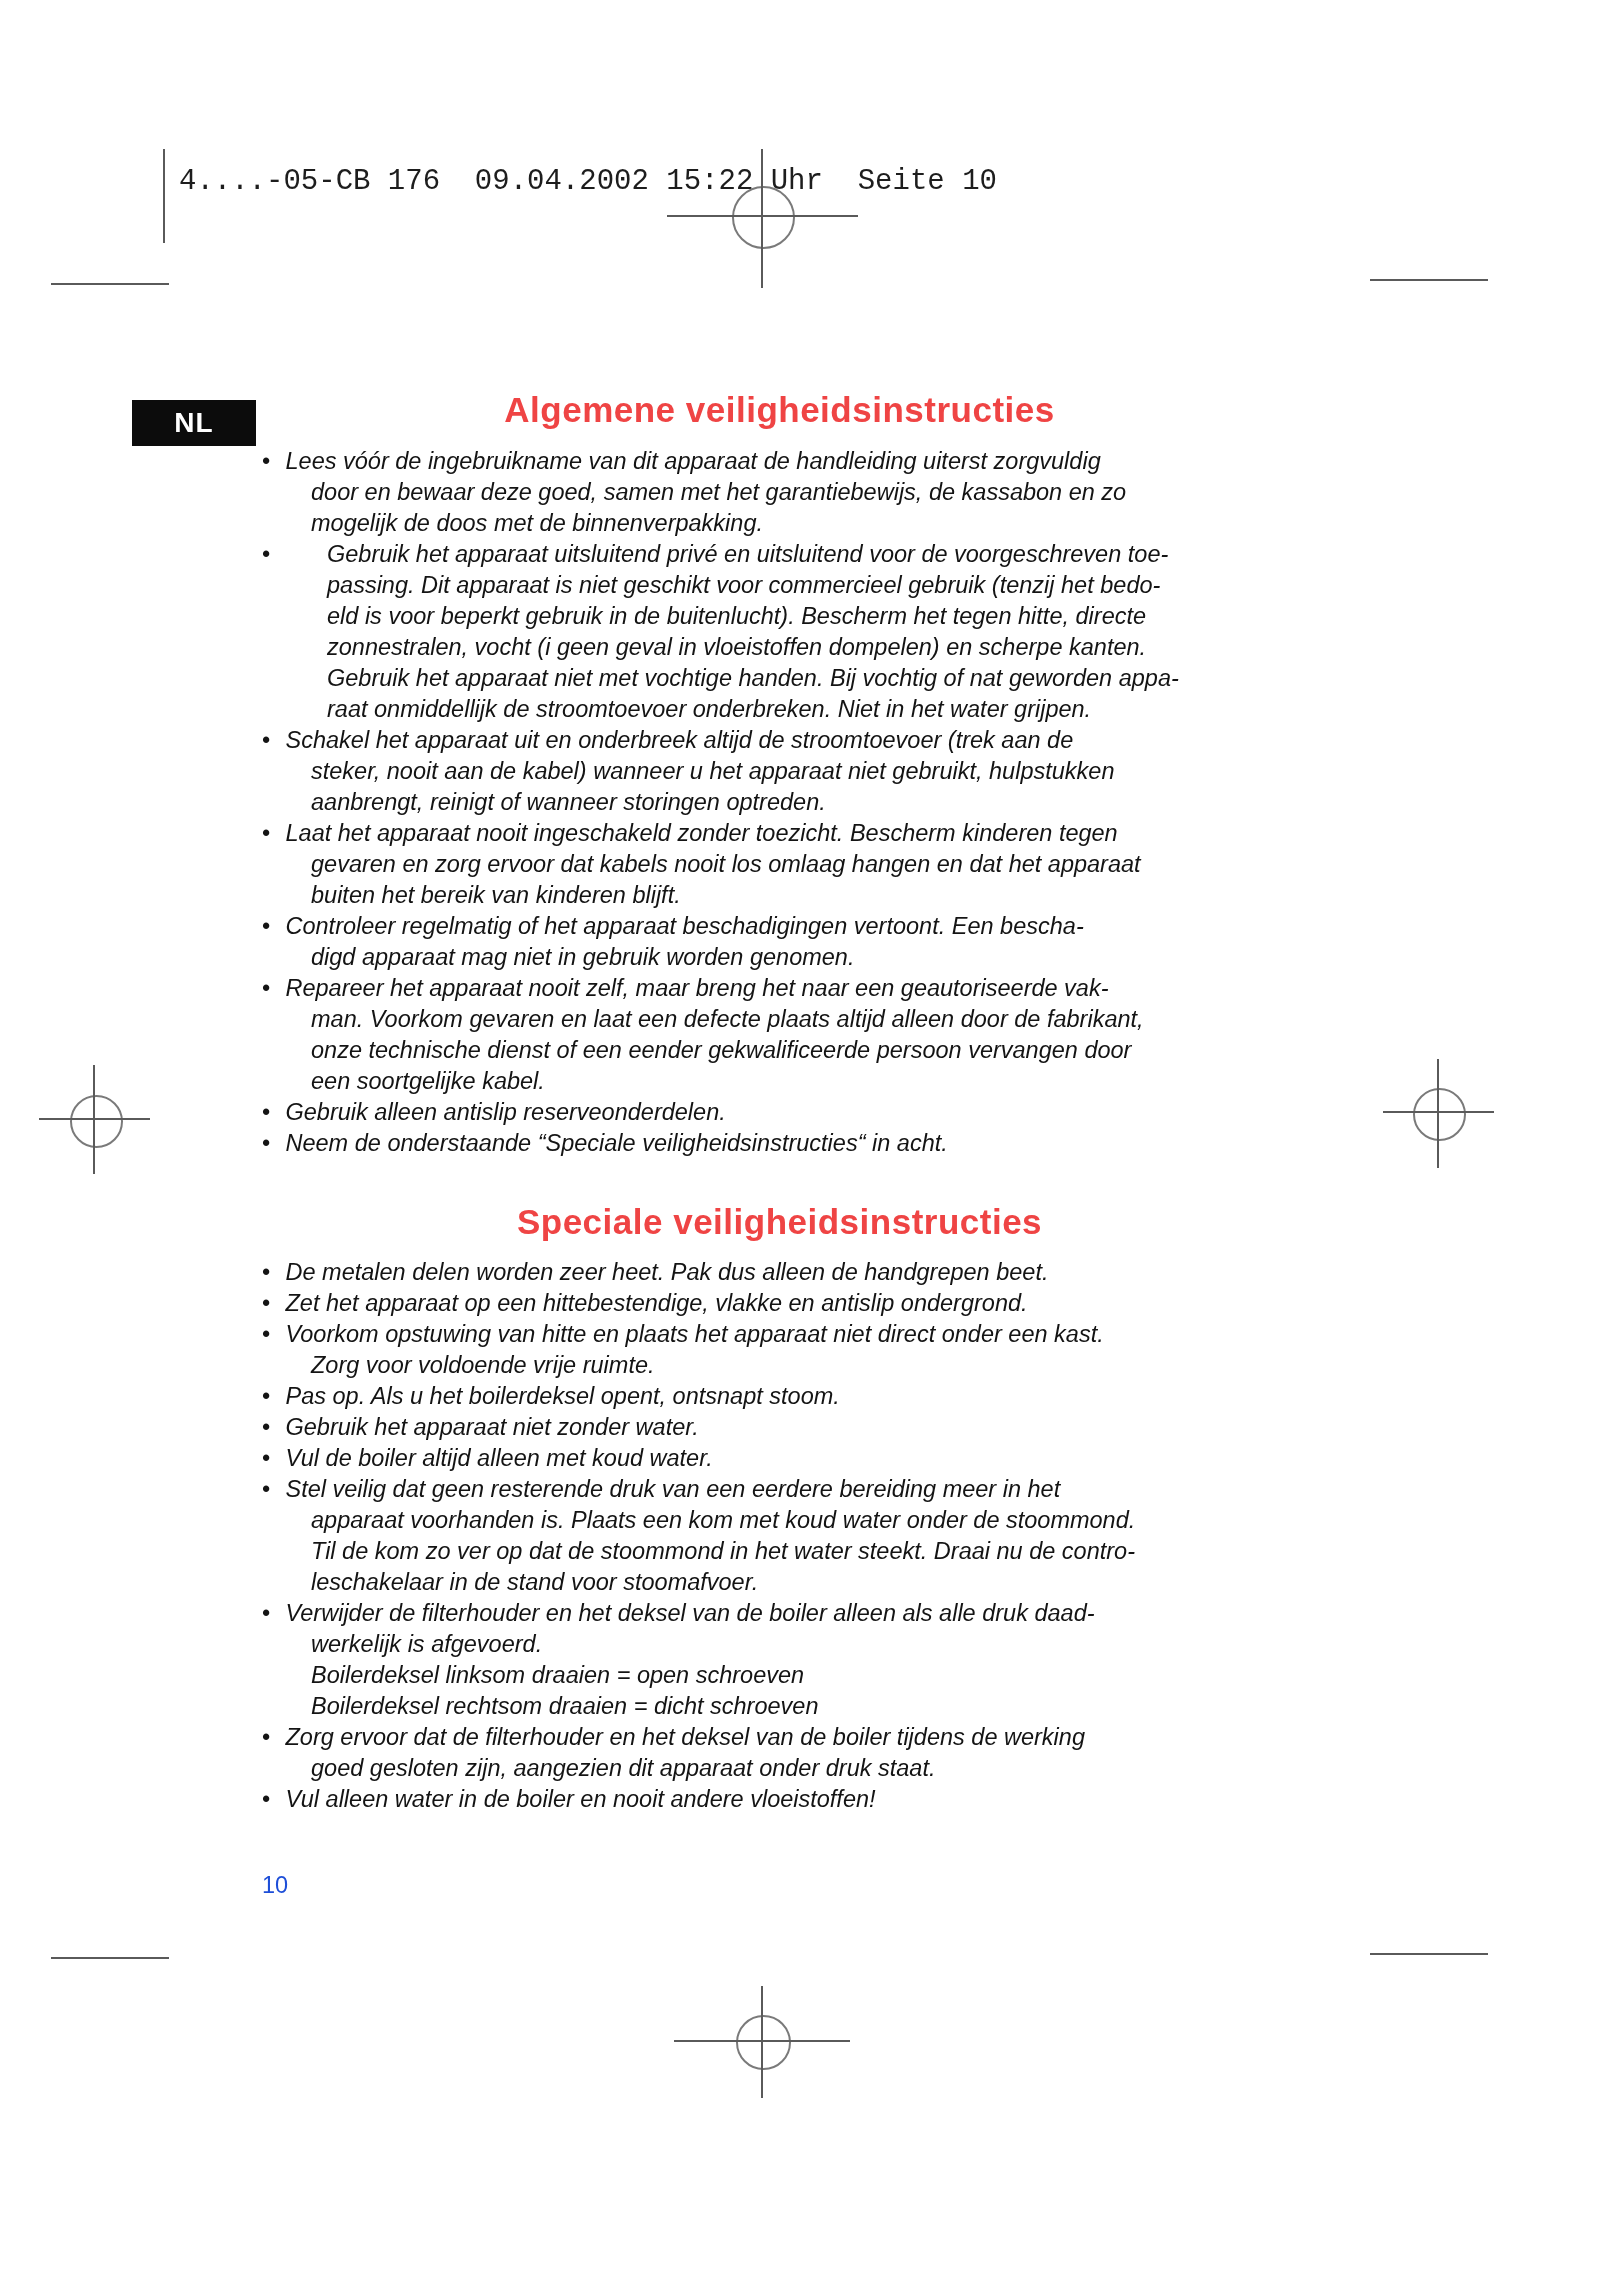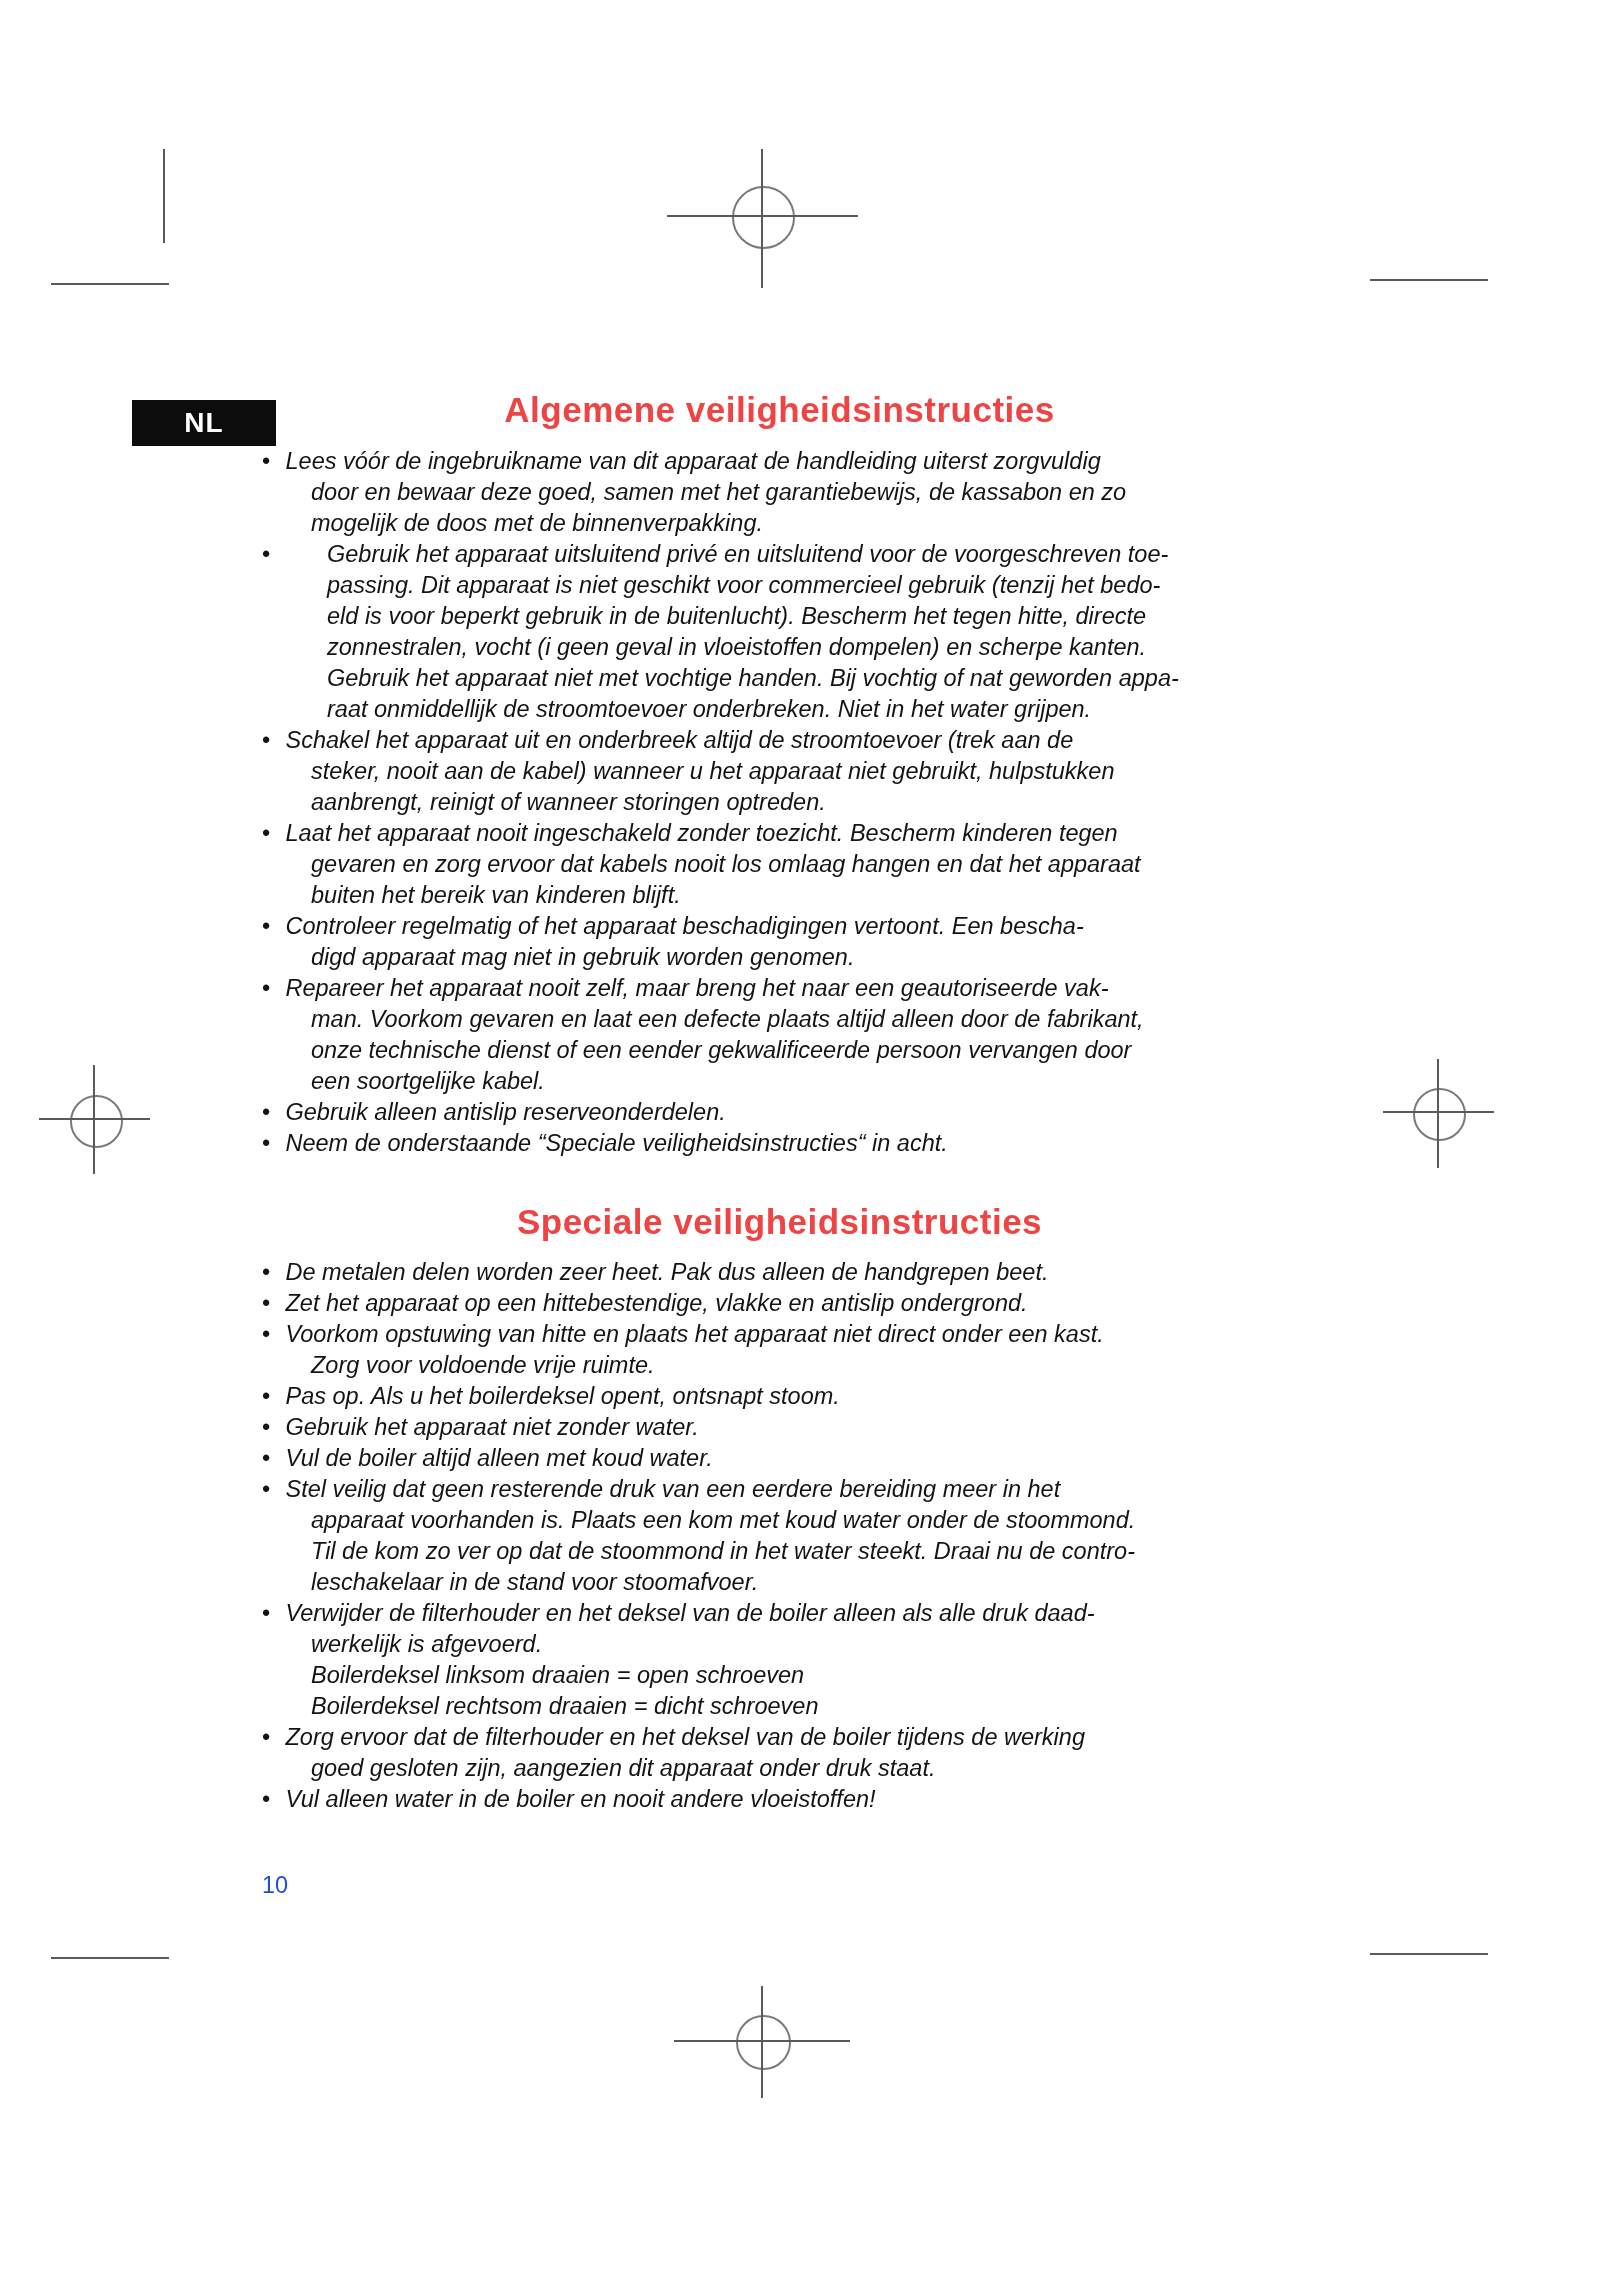--- a/index.html
+++ b/index.html
@@ -32,21 +32,21 @@
     font-size: 29px;
     letter-spacing: 0px;
     white-space: pre;
     color: #1d1d1d;
   }
 
   .lang-badge {
     position: absolute;
     left: 132px;
     top: 400px;
-    width: 144px;
+    width: 124px;
     height: 46px;
     background: #0c0c0c;
     color: #ffffff;
     font-weight: bold;
     font-size: 28px;
     letter-spacing: 1px;
     display: flex;
     align-items: center;
     justify-content: center;
   }
@@ -98,20 +98,21 @@
     top: 1872px;
     font-size: 23.5px;
     color: #1d4ed8;
   }
 </style>
 </head>
 <body>
 
 <div class="page">
 
+  <div class="print-header">4....-05-CB 176  09.04.2002 15:22 Uhr  Seite 10</div>
 
   <div class="mark v" style="left:163px; top:149px; height:94px;"></div>
 
   <div class="mark h" style="left:51px;   top:283px;  width:118px;"></div>
   <div class="mark h" style="left:1370px; top:279px;  width:118px;"></div>
   <div class="mark h" style="left:51px;   top:1957px; width:118px;"></div>
   <div class="mark h" style="left:1370px; top:1953px; width:118px;"></div>
 
   <div class="reg-circle" style="left:732px; top:186px; width:59px; height:59px;"></div>
   <div class="mark h" style="left:667px; top:215px; width:191px;"></div>

